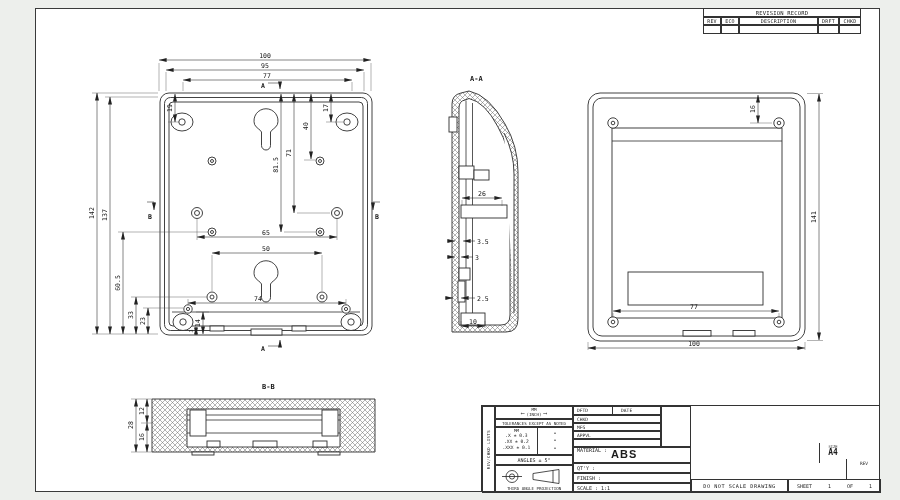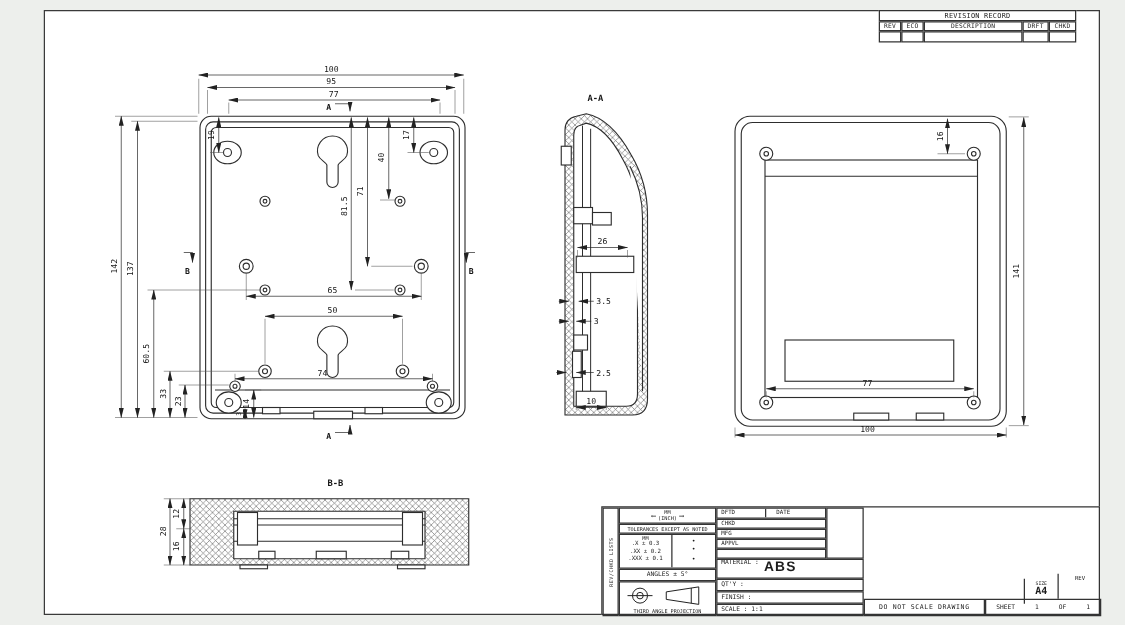--- a/index.html
+++ b/index.html
@@ -388,21 +388,21 @@
     <div class="c" style="left:179px;top:0;width:30px;height:41px"></div>
     <div class="c mat" style="left:91px;top:41px;width:118px;height:16px">
       <span class="lbl">MATERIAL :</span>
       <span class="big">ABS</span>
     </div>
     <div class="c fr" style="left:91px;top:57px;width:118px;height:10px;font-size:5px">QT'Y :</div>
     <div class="c fr" style="left:91px;top:67px;width:118px;height:10px;font-size:5px">FINISH :</div>
     <div class="c fr" style="left:91px;top:77px;width:118px;height:10px;font-size:5px">SCALE : 1:1</div>
 
     <div class="c" style="left:209px;top:0;width:190px;height:73px;border:none"></div>
-    <div class="c sizebox" style="left:337px;top:57px;width:27px;height:20px;border:none;border-left:0.6px solid #333">
+    <div class="c sizebox" style="left:337px;top:37px;width:27px;height:20px;border:none;border-left:0.6px solid #333">
       <span class="s1">SIZE</span>
       <span class="s2">A4</span>
     </div>
     <div class="c revbox" style="left:364px;top:53px;width:35px;height:20px;border:none;border-left:0.6px solid #333">
       <span>REV</span>
     </div>
     <div class="c dns" style="left:209px;top:73px;width:97px;height:14px">DO NOT SCALE DRAWING</div>
     <div class="c sheetcell" style="left:306px;top:73px;width:93px;height:14px">
       <span>SHEET</span>
       <span>1</span>

